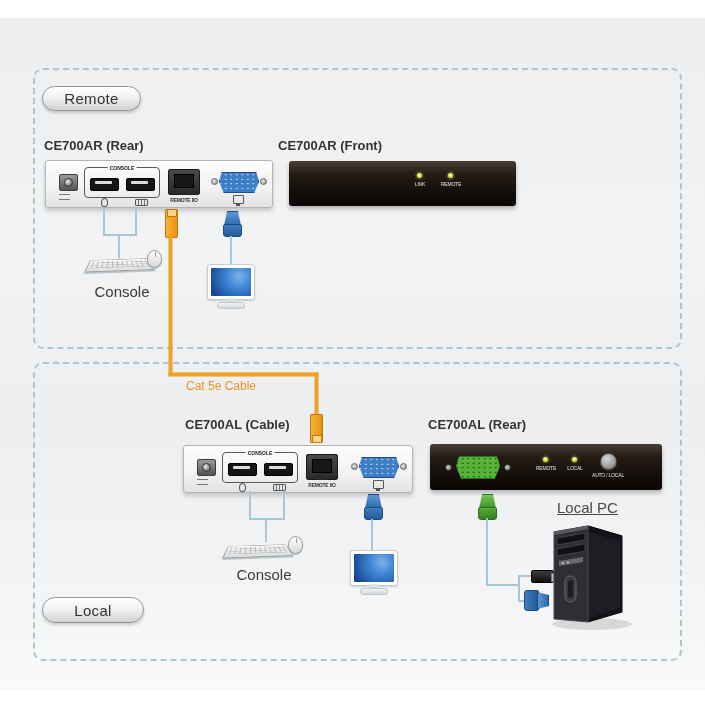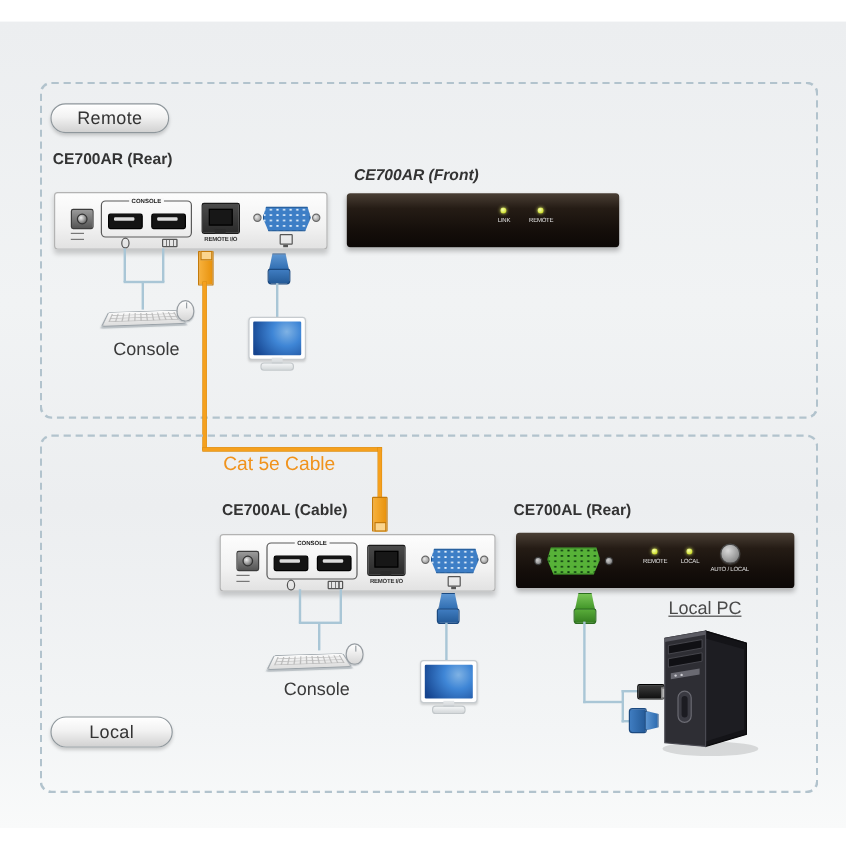--- a/index.html
+++ b/index.html
@@ -15,21 +15,21 @@
     font-size:15px;color:#333;letter-spacing:.3px;}
   .sec-title{font-size:13px;font-weight:bold;color:#333;white-space:nowrap;}
   .panel-white{background:linear-gradient(180deg,#fdfdfd 0%,#f2f2f2 60%,#e2e2e2 100%);
     border:1px solid #b3b3b3;border-radius:3px;box-shadow:0 3px 4px rgba(0,0,0,.18);}
   .panel-dark{background:linear-gradient(180deg,#4a3f35 0%,#251c15 28%,#140e0a 70%,#0c0806 100%);
     border-radius:3px;box-shadow:0 3px 4px rgba(0,0,0,.25);}
   .vline{width:2px;background:#a9c6d6;}
   .hline{height:2px;background:#a9c6d6;}
   .oline-v{width:3px;background:#f5a01e;box-shadow:0 0 0 .4px #d88a0d;}
   .oline-h{height:3px;background:#f5a01e;box-shadow:0 0 0 .4px #d88a0d;}
-  .cable-label{font-size:16px;color:#f0931d;white-space:nowrap;}
+  .cable-label{font-size:12px;color:#f0931d;white-space:nowrap;}
   .console-label{font-size:15px;color:#3a3a3a;text-align:center;}
   .pc-label{font-size:15px;color:#4a4a4a;white-space:nowrap;}
 
   
   .power-jack{width:17px;height:15px;background:linear-gradient(180deg,#9a9a9a,#555);border:1px solid #3c3c3c;border-radius:2px;}
   .power-jack::after{content:"";position:absolute;left:4px;top:3px;width:7px;height:7px;border-radius:50%;
     background:radial-gradient(circle at 35% 35%,#f0f0f0,#777 70%);border:1px solid #333;}
   .power-marks{width:11px;height:4px;border-top:1px solid #777;border-bottom:1px solid #777;}
   .console-group{border:1px solid #5a5a5a;border-radius:4px;}
   .group-label{position:absolute;left:50%;top:-3px;transform:translateX(-50%);
@@ -107,41 +107,41 @@
 <body>
 
 <div id="canvas">
   <div class="abs stage"></div>
 
   <div class="abs dashed-box" style="left:33px;top:68px;width:645px;height:277px;"></div>
   <div class="abs pill" style="left:42px;top:86px;width:97px;height:23px;">
     <span>Remote</span>
   </div>
 
-  <div class="abs sec-title" style="left:44px;top:125px;">CE700AR (Rear)</div>
+  <div class="abs sec-title" style="left:44px;top:138px;">CE700AR (Rear)</div>
 
   <div class="abs panel-white" style="left:45px;top:160px;width:226px;height:46px;">
     <div class="abs power-jack" style="left:13px;top:13px;"></div>
     <div class="abs power-marks" style="left:13px;top:33px;"></div>
     <div class="abs console-group" style="left:38px;top:6px;width:74px;height:29px;">
       <span class="group-label">CONSOLE</span>
       <div class="usb-port" style="left:5px;top:10px;"></div>
       <div class="usb-port" style="left:41px;top:10px;"></div>
     </div>
     <div class="abs tiny-mouse" style="left:55px;top:37px;"></div>
     <div class="abs tiny-kb" style="left:89px;top:38px;"></div>
     <div class="abs rj45" style="left:122px;top:8px;"></div>
     <div class="abs port-label" style="left:114px;top:36px;width:48px;">REMOTE I/O</div>
     <div class="abs screw" style="left:165px;top:17px;"></div>
     <div class="abs vga-port" style="left:173px;top:11px;"></div>
     <div class="abs screw" style="left:214px;top:17px;"></div>
     <div class="abs tiny-monitor" style="left:187px;top:34px;"></div>
   </div>
 
-  <div class="abs sec-title" style="left:295px;top:138px;font-style:italic;">CE700AR (Front)</div>
+  <div class="abs sec-title" style="left:278px;top:138px;">CE700AR (Front)</div>
 
   <div class="abs panel-dark" style="left:289px;top:161px;width:227px;height:45px;">
     <div class="abs led-dot" style="left:128px;top:12px;"></div>
     <div class="abs led-label" style="left:116px;top:20px;width:30px;">LINK</div>
     <div class="abs led-dot" style="left:159px;top:12px;"></div>
     <div class="abs led-label" style="left:147px;top:20px;width:30px;">REMOTE</div>
   </div>
 
   <div class="abs vline" style="left:103px;top:207px;height:28px;"></div>
   <div class="abs vline" style="left:135px;top:207px;height:28px;"></div>

